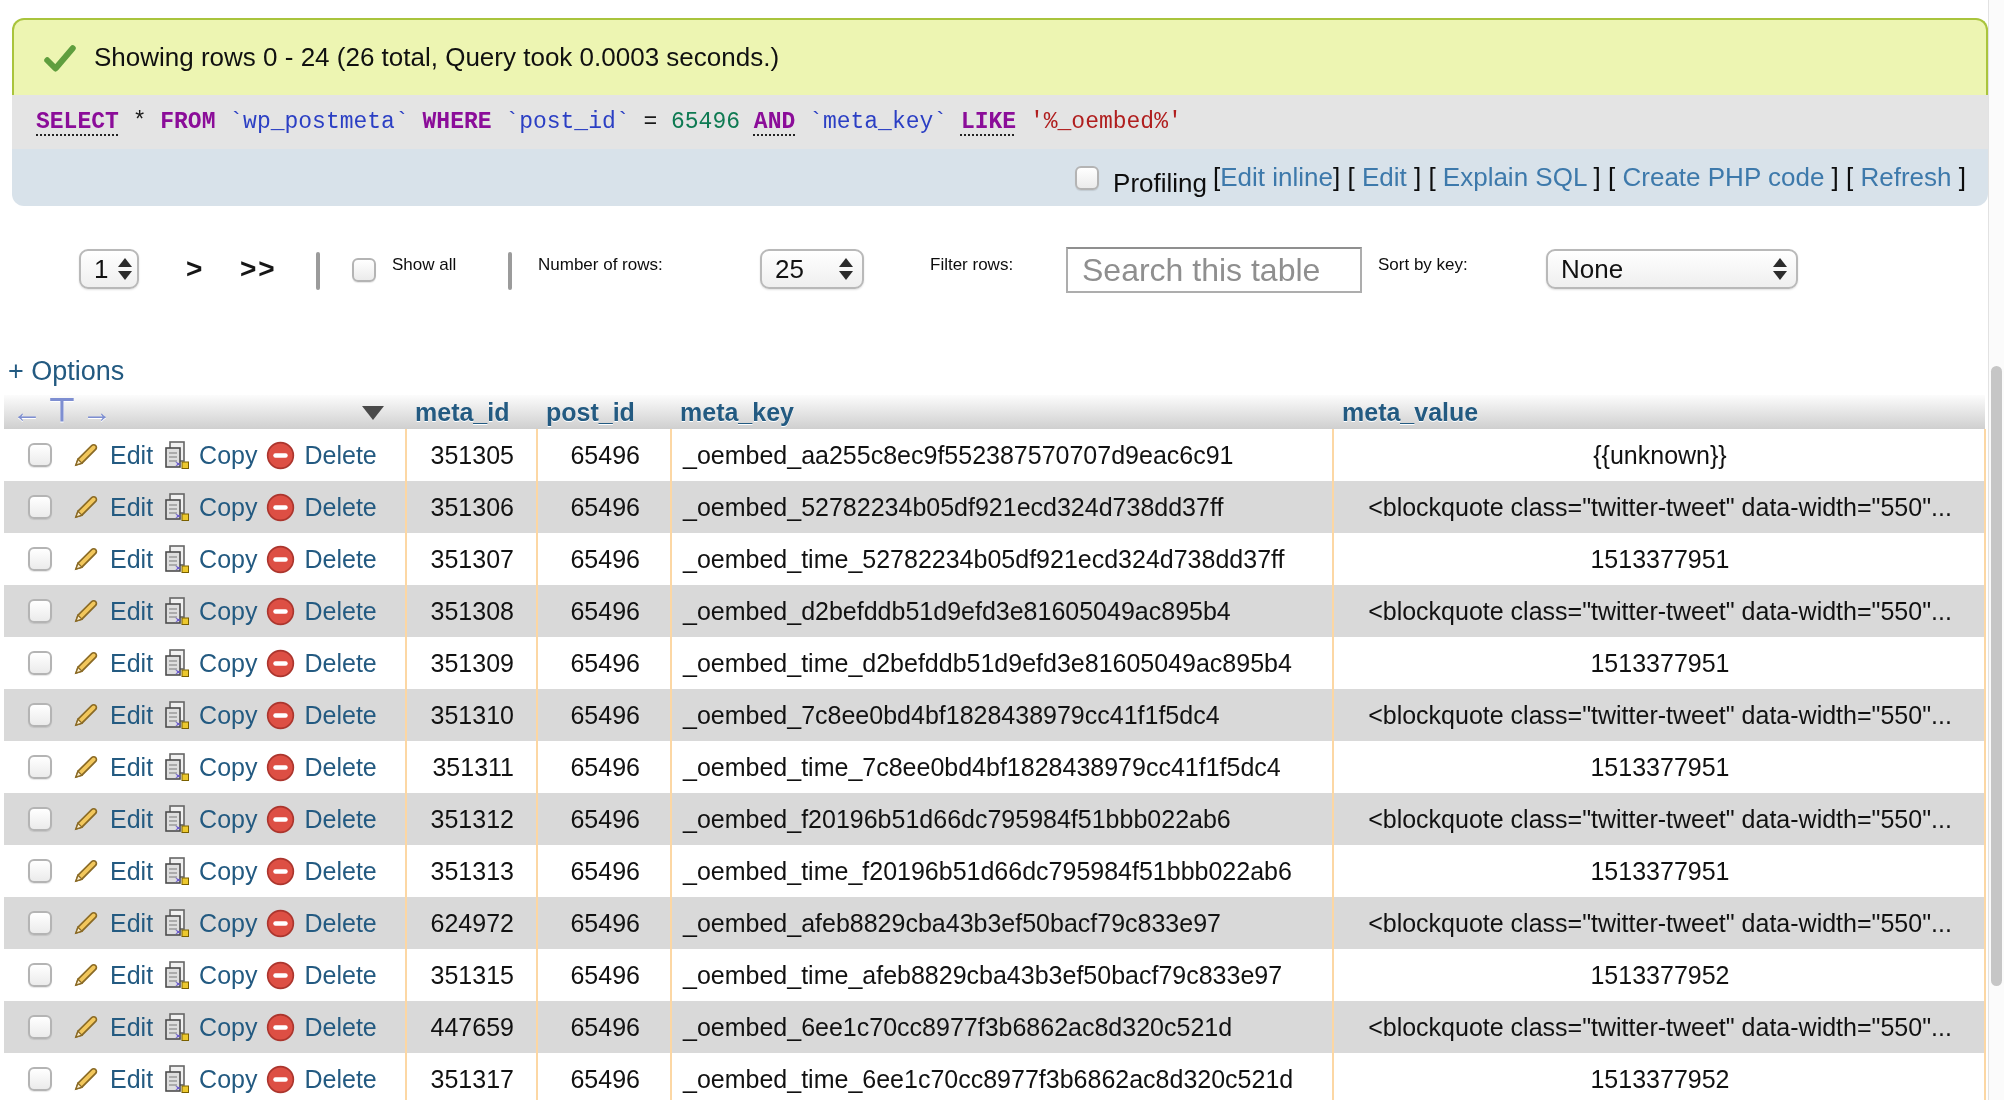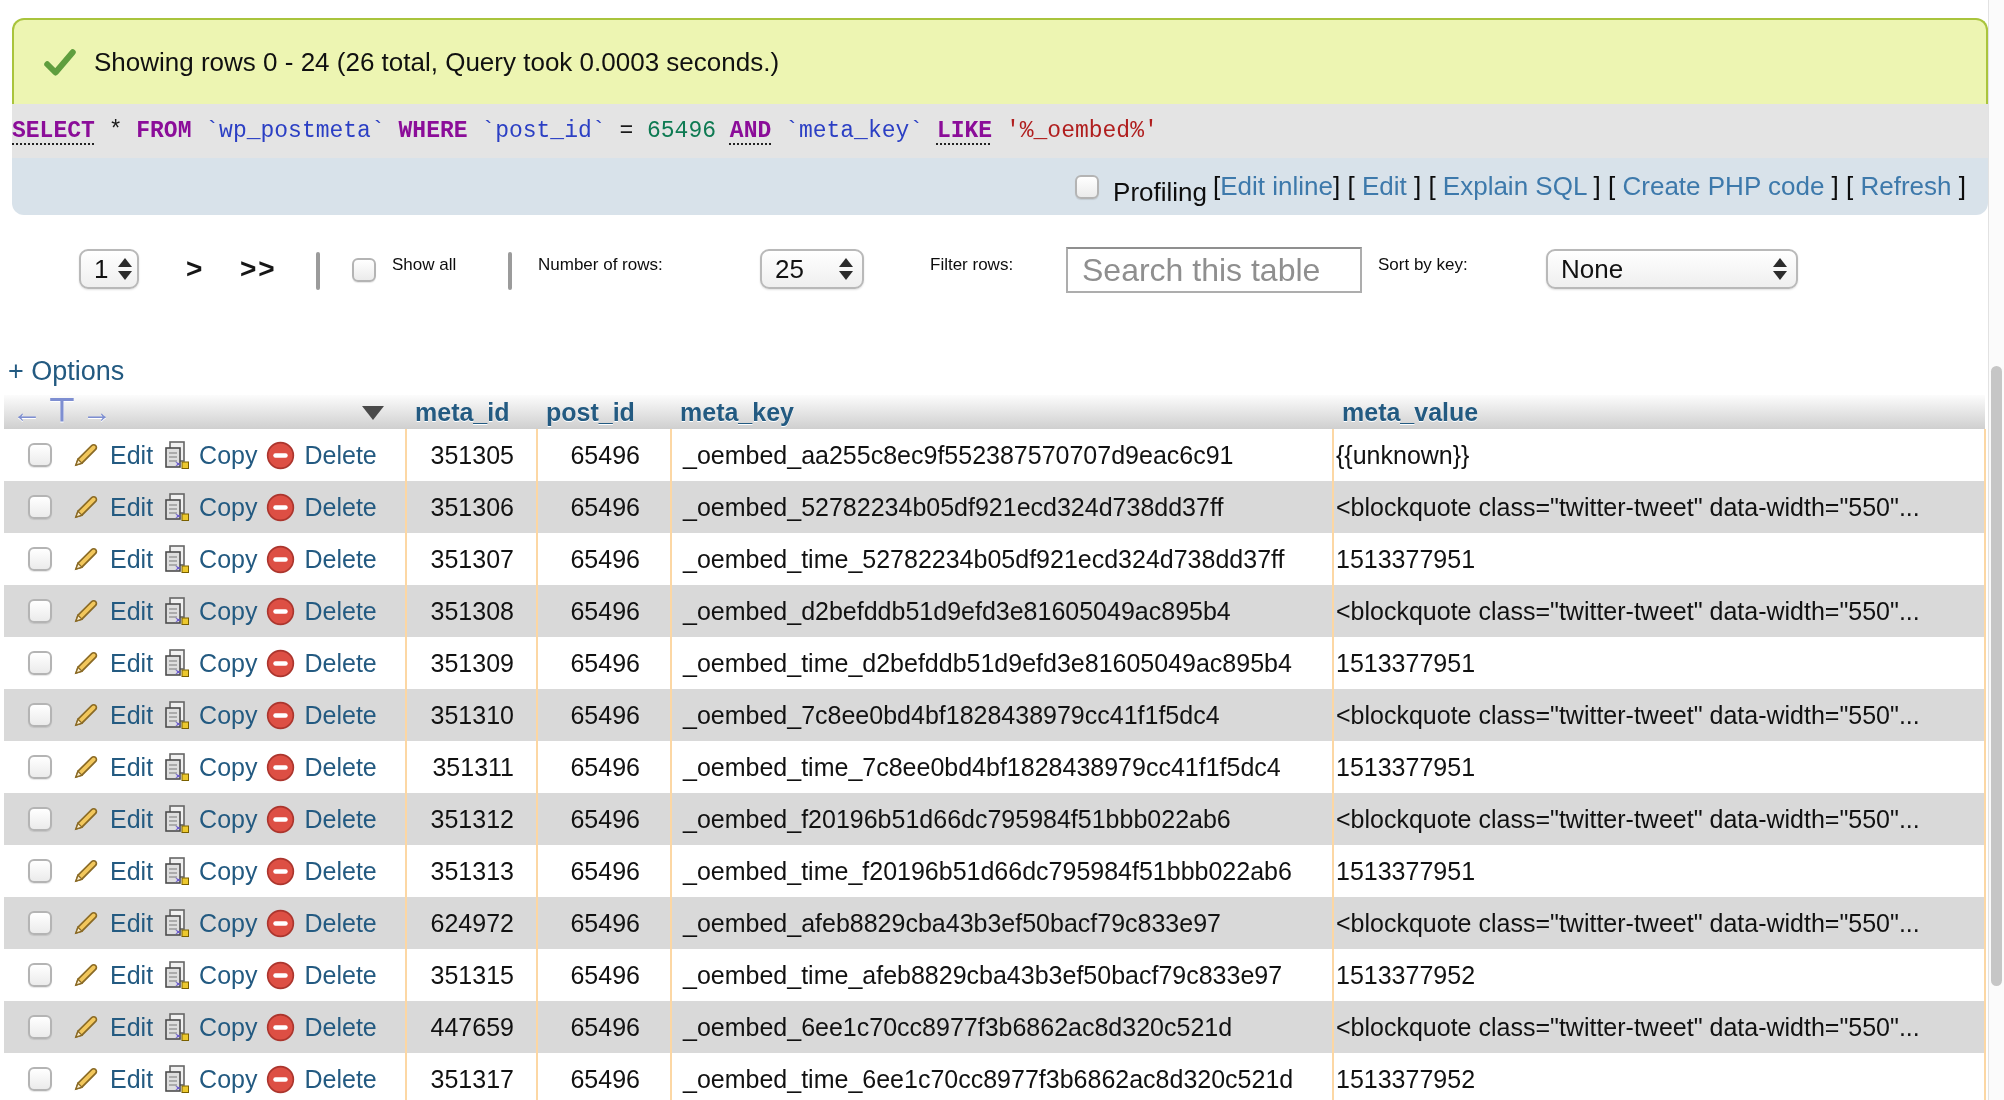--- a/index.html
+++ b/index.html
@@ -2,25 +2,25 @@
 <html><head>
 <meta charset="utf-8">
 <style>
   * { margin:0; padding:0; box-sizing:border-box; }
   html,body { width:2004px; height:1100px; background:#fff; overflow:hidden;
               font-family:"Liberation Sans", sans-serif; color:#111; }
   .page { position:relative; width:2004px; height:1100px; }
 
   
   .msg-group { position:absolute; left:12px; top:18px; width:1976px; }
-  .success-box { height:86px; background:#edf5b2; border:2px solid #a9c43c;
+  .success-box { height:77px; background:#edf5b2; border:2px solid #a9c43c;
                  border-bottom:none; border-radius:12px 12px 0 0;
                  display:flex; align-items:center; padding-left:28px; }
   .success-box .msg-text { font-size:26px; color:#101010; margin-left:16px; }
-  .sql-box { height:54px; background:#e4e4e4; display:flex; align-items:center; }
+  .sql-box { height:54px; background:#e4e4e4; display:flex; align-items:center; padding-left:24px; }
   .sql { font-family:"Liberation Mono", monospace; font-size:23px; white-space:pre; }
   .tok-keyword { color:#8b0d99; font-weight:bold; }
   .tok-ident   { color:#2b3fc4; }
   .tok-number  { color:#0e7a52; }
   .tok-string  { color:#b01e1e; }
   .tok-plain   { color:#1a1a1a; }
   .tok-u { text-decoration:underline dotted 2px; text-decoration-color:#222; text-underline-offset:6px; }
   .profiling-bar { height:57px; background:#d8e2ea; border-radius:0 0 12px 12px;
                    display:flex; align-items:center; justify-content:flex-end;
                    padding-right:22px; font-size:26px; }
@@ -89,21 +89,21 @@
   .results tbody td { border-left:2px solid #fcd7a4; }
   .results tbody td:first-child { border-left:none; }
   .results tbody td:last-child { border-right:2px solid #fcd7a4; }
   .action-cell { display:flex; align-items:center; gap:9px; padding-left:24px; height:52px; }
   .action-cell .cb { margin-right:10px; }
   .rlink { color:#235a81; text-decoration:none; font-size:25px; cursor:pointer; }
   .icon-btn { cursor:pointer; flex:none; }
   .num-cell { text-align:right; padding-right:22px; font-size:25px; }
   .num-cell.post { padding-right:30px; }
   .key-cell { padding-left:11px; font-size:25px; white-space:nowrap; overflow:hidden; }
-  .val-cell { padding-left:2px;  font-size:25px; white-space:nowrap; overflow:hidden; }
+  .val-cell { padding-left:2px;  font-size:25px; white-space:nowrap; overflow:hidden;text-align:center; }
 
   
   .scroll-track { position:absolute; right:0; top:0; width:16px; height:1100px;
                   background:#fbfbfb; border-left:1px solid #e2e2e2; }
   .scroll-thumb { position:absolute; right:2px; top:366px; width:11px; height:620px;
                   background:#c6c6c6; border-radius:6px; cursor:pointer; }
 </style>
 </head>
 <body>
 

